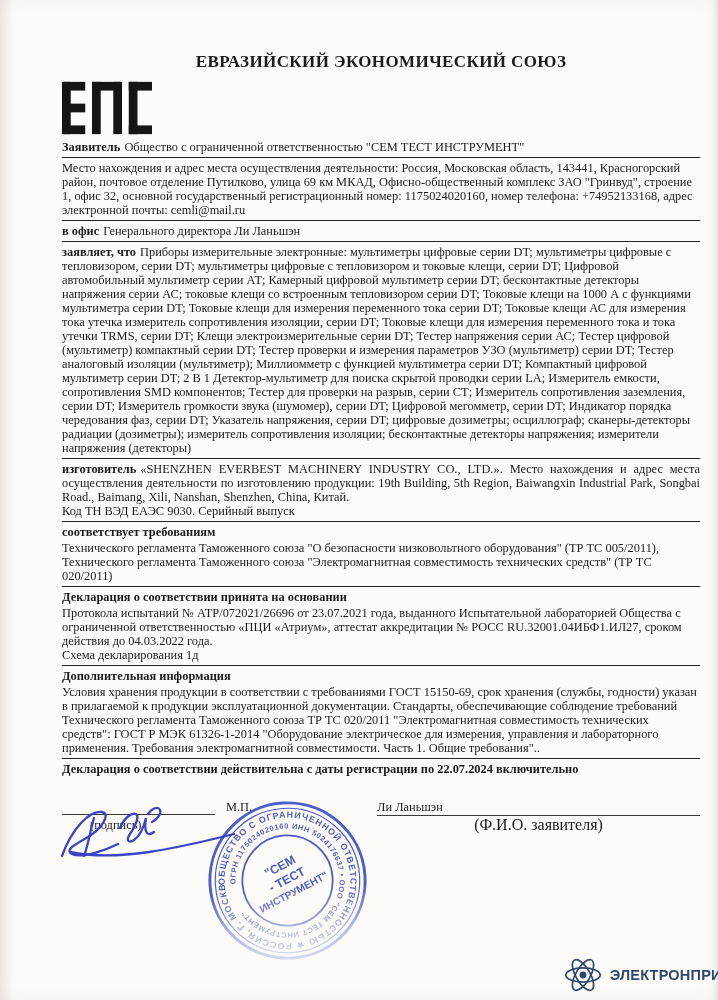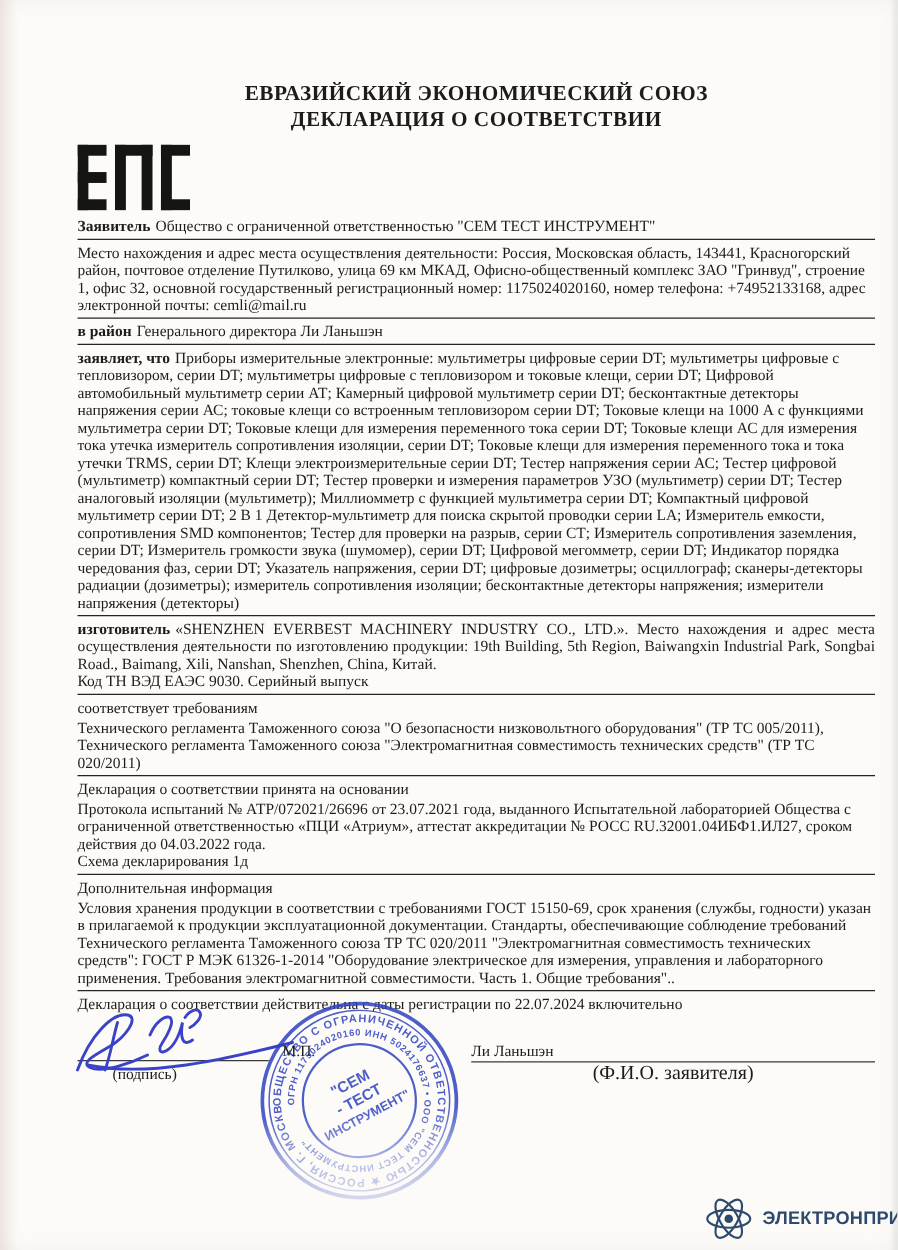--- a/index.html
+++ b/index.html
@@ -6,26 +6,26 @@
   .page{
     position:relative;width:718px;height:1000px;margin:0 auto;
     background:#fcfbf8;
     background-image:linear-gradient(90deg, #f3e9e6 0px, rgba(252,251,248,0) 14px),
                      linear-gradient(270deg, rgba(210,205,200,.35) 0px, rgba(252,251,248,0) 6px);
     box-shadow:inset 0 0 18px rgba(120,110,100,.08);
     overflow:hidden;
     font-family:"Liberation Serif","DejaVu Serif",serif;
     color:#1d1c1a;
   }
-  .content{padding:64px 18px 0 62px;}
+  .content{padding:51px 18px 0 62px;}
   .title{ text-align:center;font-weight:bold;font-size:17px;line-height:21px;letter-spacing:.4px; }
   .eac-wrap{margin-top:9px;height:56px;}
   p,.line{font-size:12.4px;line-height:14px;margin:0;}
   .lbl{font-weight:bold;margin-right:4px;}
-  .bold{font-weight:normal;}
+  .bold{font-weight:bold;}
   .rule{border-top:1.5px solid #242421;height:0;margin:3px 0;}
   .mt2{margin-top:2px;} .mt3{margin-top:3px;}
   .just{text-align:justify;}
   
   .sig-row{position:relative;height:88px;}
   .sig-line-left{position:absolute;left:0;top:38px;width:153px;border-top:1.5px solid #3a3a38;}
   .sig-caption{position:absolute;left:28px;top:42px;font-size:12.4px;}
   .mp-label{position:absolute;left:164px;top:24px;font-size:12.4px;z-index:6;}
   .fio-name{position:absolute;left:315px;top:24px;width:323px;font-size:12.4px;}
   .sig-line-right{position:absolute;left:315px;top:39px;width:323px;border-top:1.5px solid #3a3a38;}
@@ -45,21 +45,20 @@
   .vendor-name{font-family:"Liberation Sans","DejaVu Sans",sans-serif;font-size:14.5px;font-weight:bold;color:#2d4a6e;letter-spacing:.2px;}
 </style>
 </head>
 <body>
 
 <div class="page">
   <div class="content">
 
     <div class="title">
       <div>ЕВРАЗИЙСКИЙ ЭКОНОМИЧЕСКИЙ СОЮЗ</div>
-      <div>ДЕКЛАРАЦИЯ О СООТВЕТСТВИИ</div>
     </div>
 
     <div class="eac-wrap">
       <svg width="90" height="54" viewBox="0 0 93 54" aria-label="EAC">
         <g fill="#151514">
           <rect x="0" y="0" width="9" height="54"></rect>
             <rect x="0" y="0" width="24" height="9"></rect>
           <rect x="0" y="22.5" width="24" height="9"></rect>
             <rect x="0" y="45" width="24" height="9"></rect>
           <rect x="31" y="0" width="9" height="54"></rect>
@@ -73,21 +72,21 @@
     </div>
 
     <p class="mt3"><span class="lbl">Заявитель</span><span>Общество с ограниченной ответственностью "СЕМ ТЕСТ ИНСТРУМЕНТ"</span></p>
 
     <div class="rule"></div>
 
     <p class="mt2">Место нахождения и адрес места осуществления деятельности: Россия, Московская область, 143441, Красногорский район, почтовое отделение Путилково, улица 69 км МКАД, Офисно-общественный комплекс ЗАО "Гринвуд", строение 1, офис 32, основной государственный регистрационный номер: 1175024020160, номер телефона: +74952133168, адрес электронной почты: cemli@mail.ru</p>
 
     <div class="rule"></div>
 
-    <p><span class="lbl">в район</span><span>Генерального директора Ли Ланьшэн</span></p>
+    <p><span class="lbl">в офис</span><span>Генерального директора Ли Ланьшэн</span></p>
 
     <div class="rule"></div>
 
     <p><span class="lbl">заявляет, что</span><span>Приборы измерительные электронные: мультиметры цифровые серии DT; мультиметры цифровые с тепловизором, серии DT; мультиметры цифровые с тепловизором и токовые клещи, серии DT; Цифровой автомобильный мультиметр серии АТ; Камерный цифровой мультиметр серии DT; бесконтактные детекторы напряжения серии АС; токовые клещи со встроенным тепловизором серии DT; Токовые клещи на 1000 А с функциями мультиметра серии DT; Токовые клещи для измерения переменного тока серии DT; Токовые клещи АС для измерения тока утечка измеритель сопротивления изоляции, серии DT; Токовые клещи для измерения переменного тока и тока утечки TRMS, серии DT; Клещи электроизмерительные серии DT; Тестер напряжения серии АС; Тестер цифровой (мультиметр) компактный серии DT; Тестер проверки и измерения параметров УЗО (мультиметр) серии DT; Тестер аналоговый изоляции (мультиметр); Миллиомметр с функцией мультиметра серии DT; Компактный цифровой мультиметр серии DT; 2 В 1 Детектор-мультиметр для поиска скрытой проводки серии LA; Измеритель емкости, сопротивления SMD компонентов; Тестер для проверки на разрыв, серии СТ; Измеритель сопротивления заземления, серии DT; Измеритель громкости звука (шумомер), серии DT; Цифровой мегомметр, серии DT; Индикатор порядка чередования фаз, серии DT; Указатель напряжения, серии DT; цифровые дозиметры; осциллограф; сканеры-детекторы радиации (дозиметры); измеритель сопротивления изоляции; бесконтактные детекторы напряжения;  измерители напряжения (детекторы)</span></p>
 
     <div class="rule"></div>
 
     <p class="just"><span class="lbl">изготовитель</span><span>«SHENZHEN EVERBEST MACHINERY INDUSTRY CO., LTD.». Место нахождения и адрес места осуществления деятельности по изготовлению продукции: 19th Building, 5th Region, Baiwangxin Industrial Park, Songbai Road., Baimang, Xili, Nanshan, Shenzhen, China, Китай.</span></p>
     <p class="line">Код ТН ВЭД ЕАЭС 9030. Серийный выпуск</p>
 

